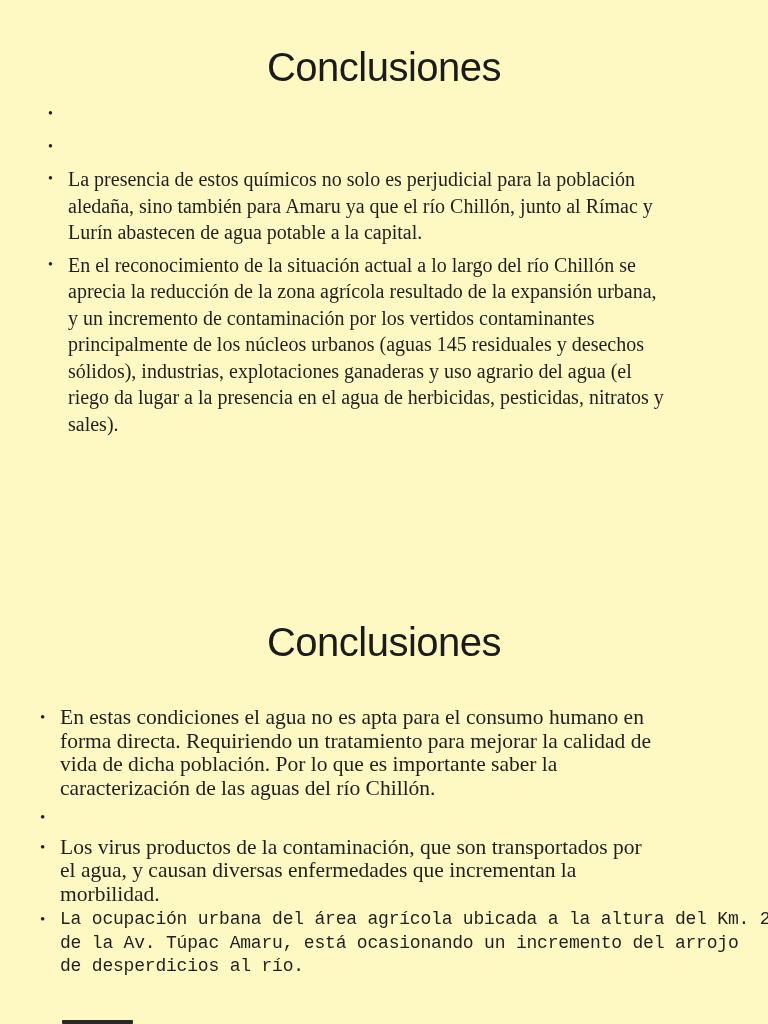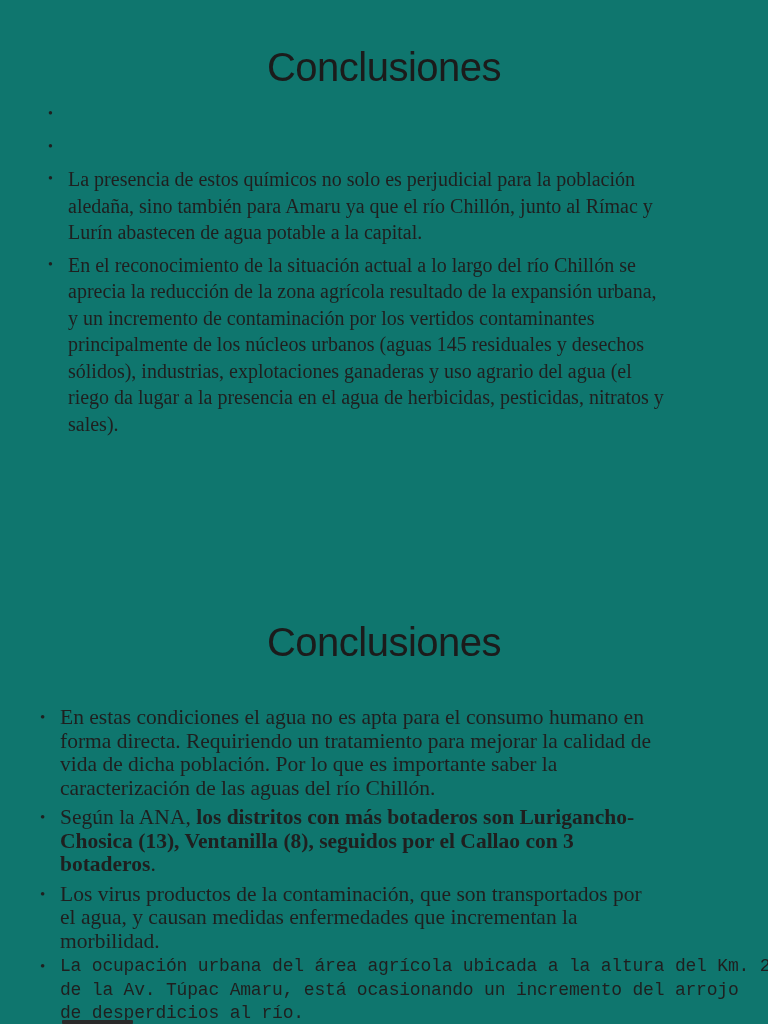--- a/index.html
+++ b/index.html
@@ -1,21 +1,21 @@
 <!DOCTYPE html>
 <html><head>
 <meta charset="utf-8">
 <style>
   html, body { margin: 0; padding: 0; background: #e8e8e8; }
   .page {
     position: relative;
     width: 768px;
     height: 1024px;
     margin: 0 auto;
-    background: #0f766e;
+    background: #fef9c3;
     overflow: hidden;
     color: #1f1f1f;
   }
   .slide-title {
     position: absolute;
     left: 0;
     width: 768px;
     margin: 0;
     text-align: center;
     font-family: "Liberation Sans", sans-serif;
@@ -129,28 +129,25 @@
     <ul class="bullets list-2">
       <li>
         <span class="marker">•</span>
         <div class="btext">En estas condiciones el agua no es apta para el consumo humano en
 forma directa. Requiriendo un tratamiento para mejorar la calidad de
 vida de dicha población. Por lo que es importante saber la
 caracterización de las aguas del río Chillón.</div>
       </li>
       <li>
         <span class="marker">•</span>
-        <div class="btext"><span>Según la ANA, </span><strong>los distritos con más botaderos son Lurigancho-
-Chosica (13), Ventanilla (8), seguidos por el Callao con 3
-botaderos</strong><span>.</span></div>
       </li>
       <li class="tight">
         <span class="marker">•</span>
         <div class="btext">Los virus productos de la contaminación, que son transportados por
-el agua, y causan medidas enfermedades que incrementan la
+el agua, y causan diversas enfermedades que incrementan la
 morbilidad.</div>
       </li>
       <li class="sans-bullet">
         <span class="marker">•</span>
         <div class="btext">La ocupación urbana del área agrícola ubicada a la altura del Km. 22
 de la Av. Túpac Amaru, está ocasionando un incremento del arrojo
 de desperdicios al río.</div>
       </li>
     </ul>
   </section>

